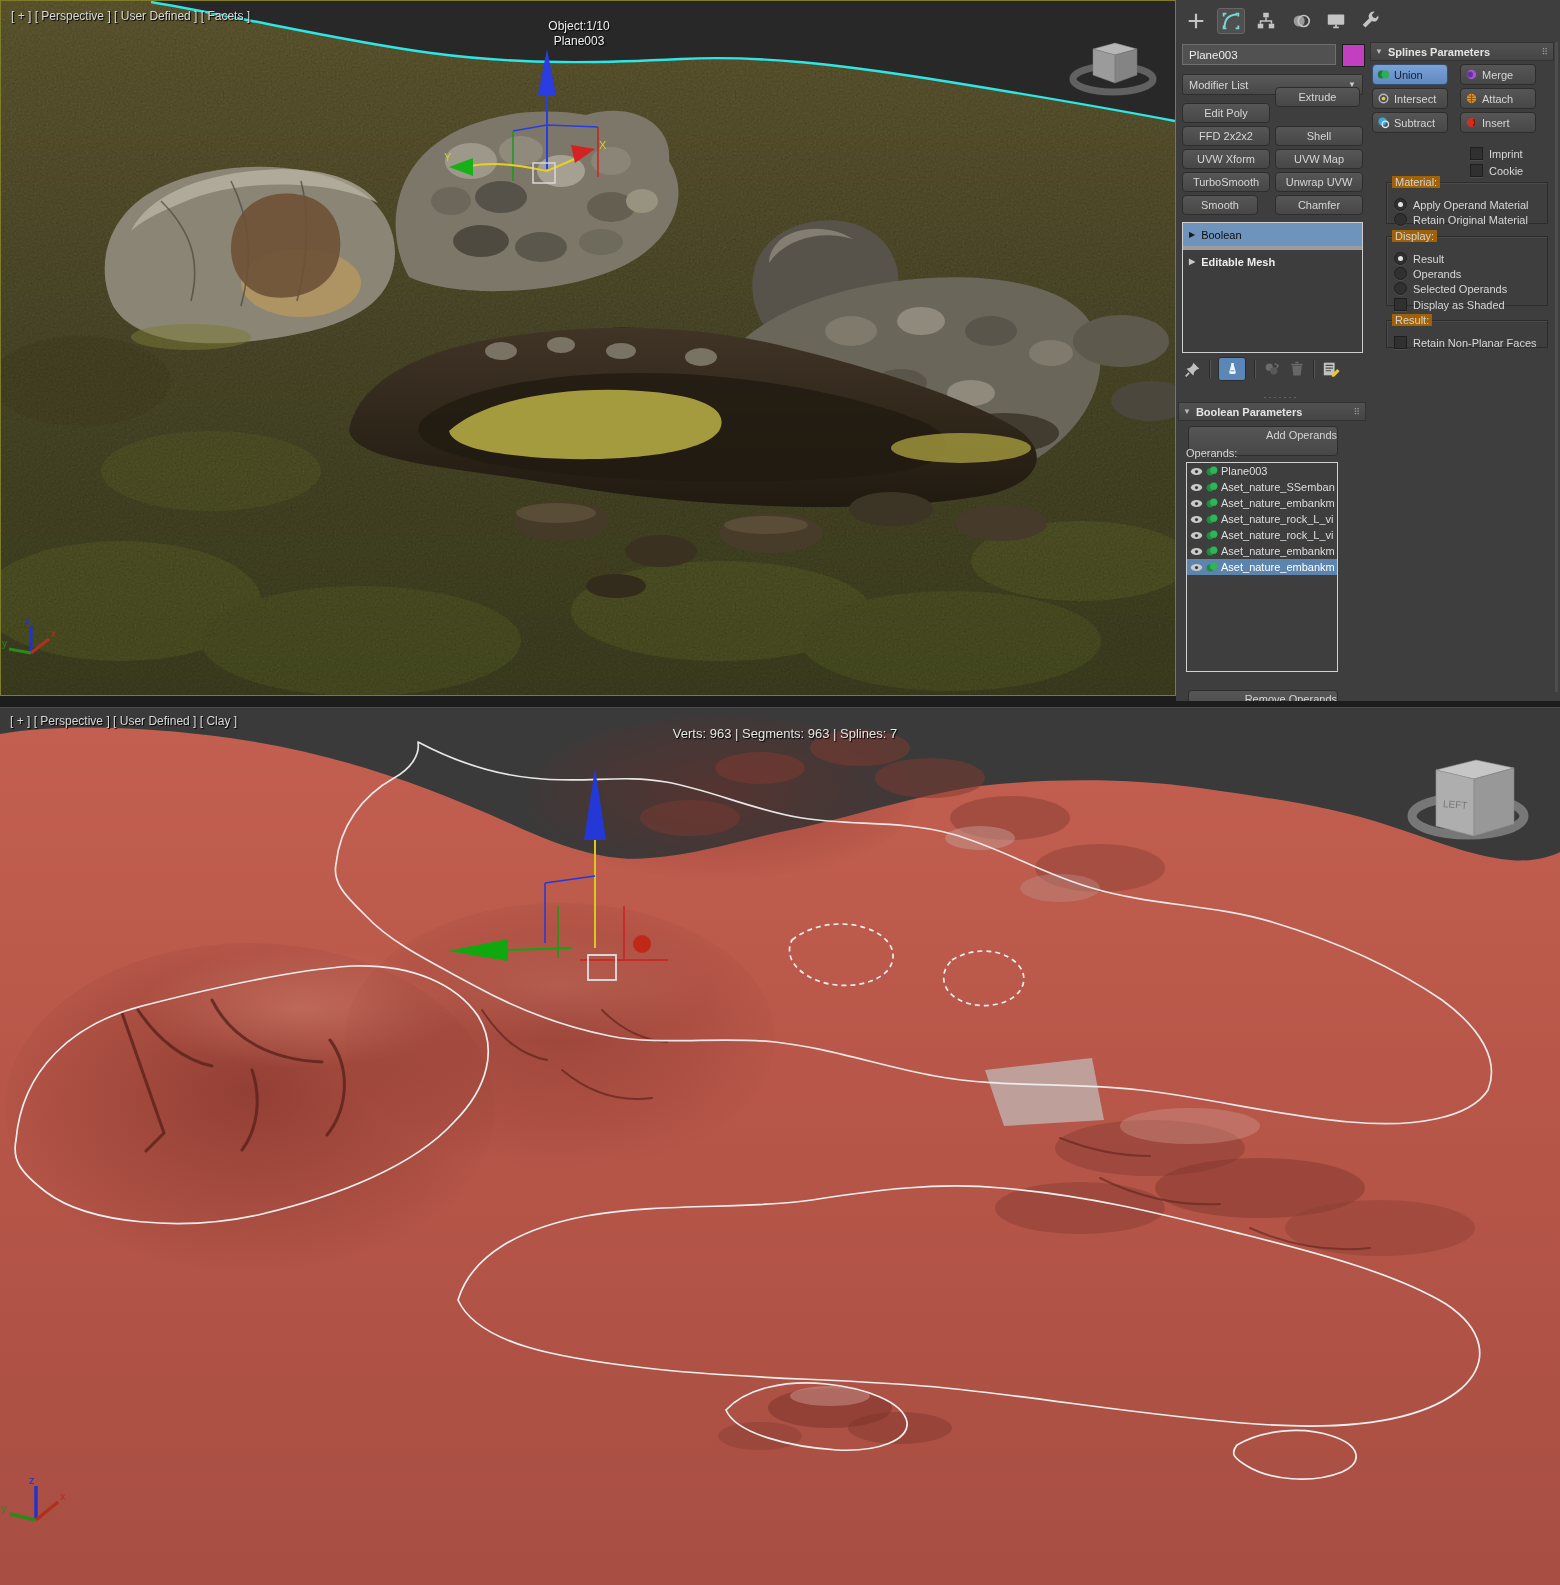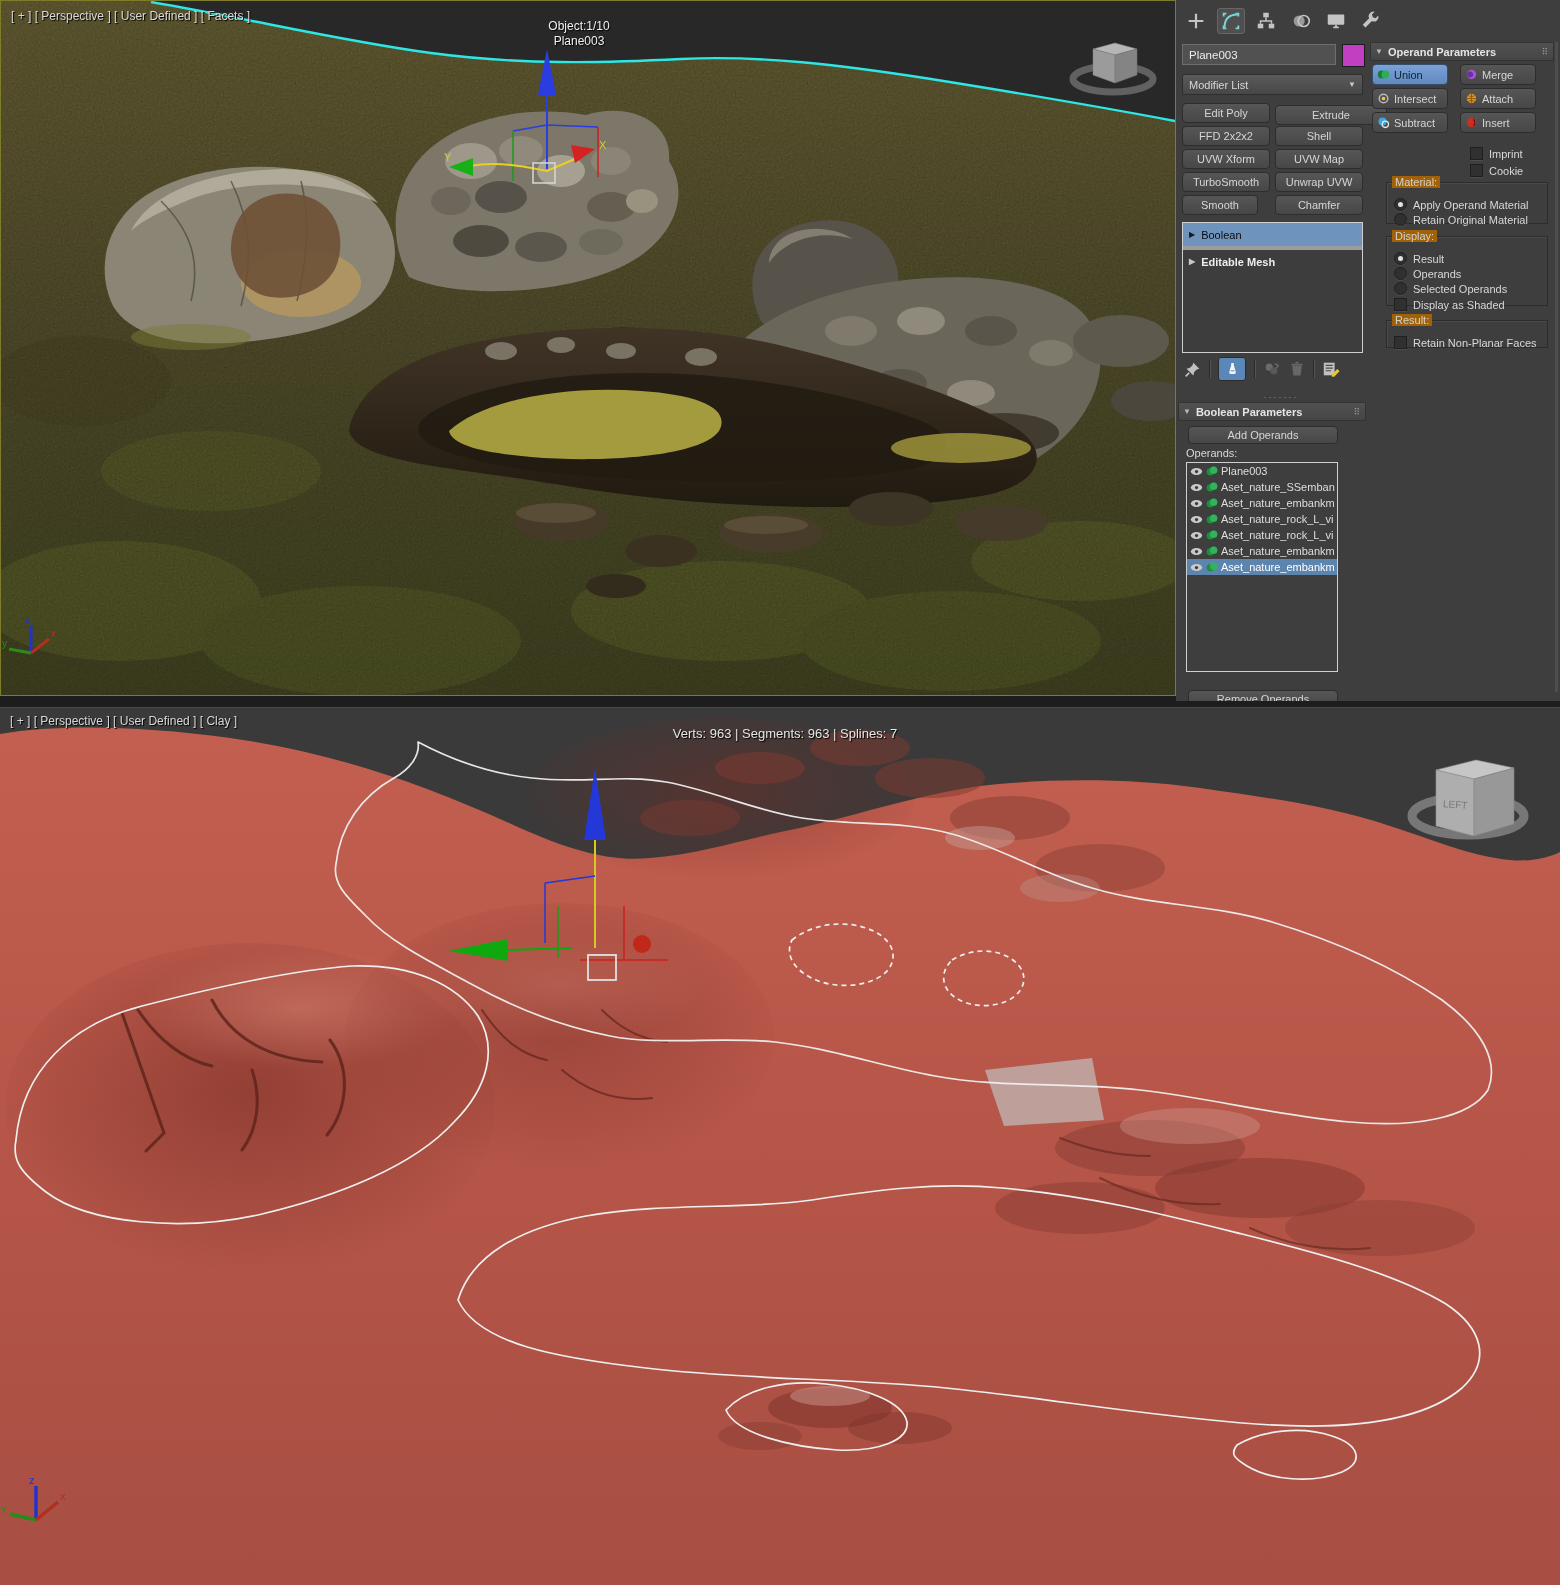--- a/index.html
+++ b/index.html
@@ -11,21 +11,21 @@
   #vp-bottom{left:0;top:707px;width:1560px;height:878px;background:#3a3a3a;border-top:1px solid #4a4a4a;box-sizing:border-box;}
   .vp-label{color:#d8d8d8;font-size:12px;text-shadow:1px 1px 1px #000;white-space:nowrap;}
   .tooltip{color:#efefef;font-size:12px;line-height:15px;text-align:center;text-shadow:1px 1px 1px #000;}
   .stats{color:#e6e6e6;font-size:13px;text-shadow:1px 1px 1px #000;text-align:center;white-space:nowrap;}
   
   #panel{left:1176px;top:0;width:384px;height:701px;background:#3e3e3e;overflow:hidden;color:#d8d8d8;font-size:11px;}
   .tab{width:28px;height:26px;display:flex;align-items:center;justify-content:center;border-radius:3px;}
   .tab.active{background:#4f4f4f;border:1px solid #666;box-sizing:border-box;}
   .btn{background:linear-gradient(#565656,#474747);border:1px solid #2d2d2d;border-radius:4px;
        color:#d6d6d6;text-align:center;height:20px;line-height:19px;font-size:11px;box-sizing:border-box;}
-  .btn.small{height:18px;line-height:17px;}
+  .btn.small{height:30px;line-height:17px;text-align:right;}
   .opbtn{display:flex;align-items:center;gap:4px;padding-left:4px;text-align:left;height:21px;line-height:20px;}
   .opbtn.active{background:linear-gradient(#7ca2d6,#6089c0);border-color:#35506e;color:#0e2036;}
   .namefield{position:absolute;background:#515151;border:1px solid #6e6e6e;color:#ececec;font-size:11.5px;
        font-family:"Liberation Sans",sans-serif;padding:0 0 0 6px;height:21px;box-sizing:border-box;}
   .swatch{background:#c23fc2;border:1px solid #1d1d1d;}
   .dropdown{background:linear-gradient(#5a5a5a,#474747);border:1px solid #2e2e2e;border-radius:2px;height:21px;
        line-height:20px;padding-left:6px;box-sizing:border-box;}
   .dropdown .arr{position:absolute;right:6px;top:0;font-size:8px;color:#c8c8c8;}
   .stack{background:#3d3d3d;border:1px solid #cfcfcf;box-sizing:border-box;}
   .stackrow{height:23px;display:flex;align-items:center;gap:6px;padding-left:6px;color:#ededed;}
@@ -222,21 +222,21 @@
 
   <input class="namefield" style="left: 6px; top: 44px; width: 154px;" readonly="" value="Plane003">
   <div class="abs swatch" style="left:166px;top:44px;width:21px;height:21px"></div>
 
   <div class="abs dropdown" style="left:6px;top:74px;width:181px">
     <span>Modifier List</span>
     <span class="arr">▼</span>
   </div>
 
   <div class="abs btn" style="left:6px;top:103px;width:88px">Edit Poly</div>
-  <div class="abs btn" style="left:99px;top:105px;width:112px">Extrude</div>
+  <div class="abs btn" style="left:99px;top:87px;width:85px">Extrude</div>
   <div class="abs btn" style="left:6px;top:126px;width:88px">FFD 2x2x2</div>
   <div class="abs btn" style="left:99px;top:126px;width:88px">Shell</div>
   <div class="abs btn" style="left:6px;top:149px;width:88px">UVW Xform</div>
   <div class="abs btn" style="left:99px;top:149px;width:88px">UVW Map</div>
   <div class="abs btn" style="left:6px;top:172px;width:88px">TurboSmooth</div>
   <div class="abs btn" style="left:99px;top:172px;width:88px">Unwrap UVW</div>
   <div class="abs btn" style="left:6px;top:195px;width:76px">Smooth</div>
   <div class="abs btn" style="left:99px;top:195px;width:88px">Chamfer</div>
 
   <div class="abs stack" style="left:6px;top:222px;width:181px;height:131px">
@@ -368,21 +368,21 @@
           <circle cx="5" cy="8" r="4.3" fill="#1f8f3f"></circle>
           <circle cx="9" cy="6" r="4.3" fill="#2fb457"></circle>
         </svg>
       <span>Aset_nature_embankm</span>
       </div>
   </div>
   <div class="abs btn small" style="left:12px;top:690px;width:150px">Remove Operands</div>
 
   <div class="abs rollhead" style="left:194px;top:42px;width:184px">
     <span class="tri">▼</span>
-    <span>Operand Parameters</span>
+    <span>Splines Parameters</span>
     <span class="grip">⠿</span>
   </div>
 
   <div class="abs btn opbtn active" style="left:196px;top:64px;width:76px">
     <svg width="13" height="13" viewBox="0 0 14 14">
         <circle cx="5" cy="7" r="4.2" fill="#157f38"></circle>
         <circle cx="9" cy="7" r="4.2" fill="#2cae52"></circle>
       </svg>
     <span>Union</span>
     </div>

